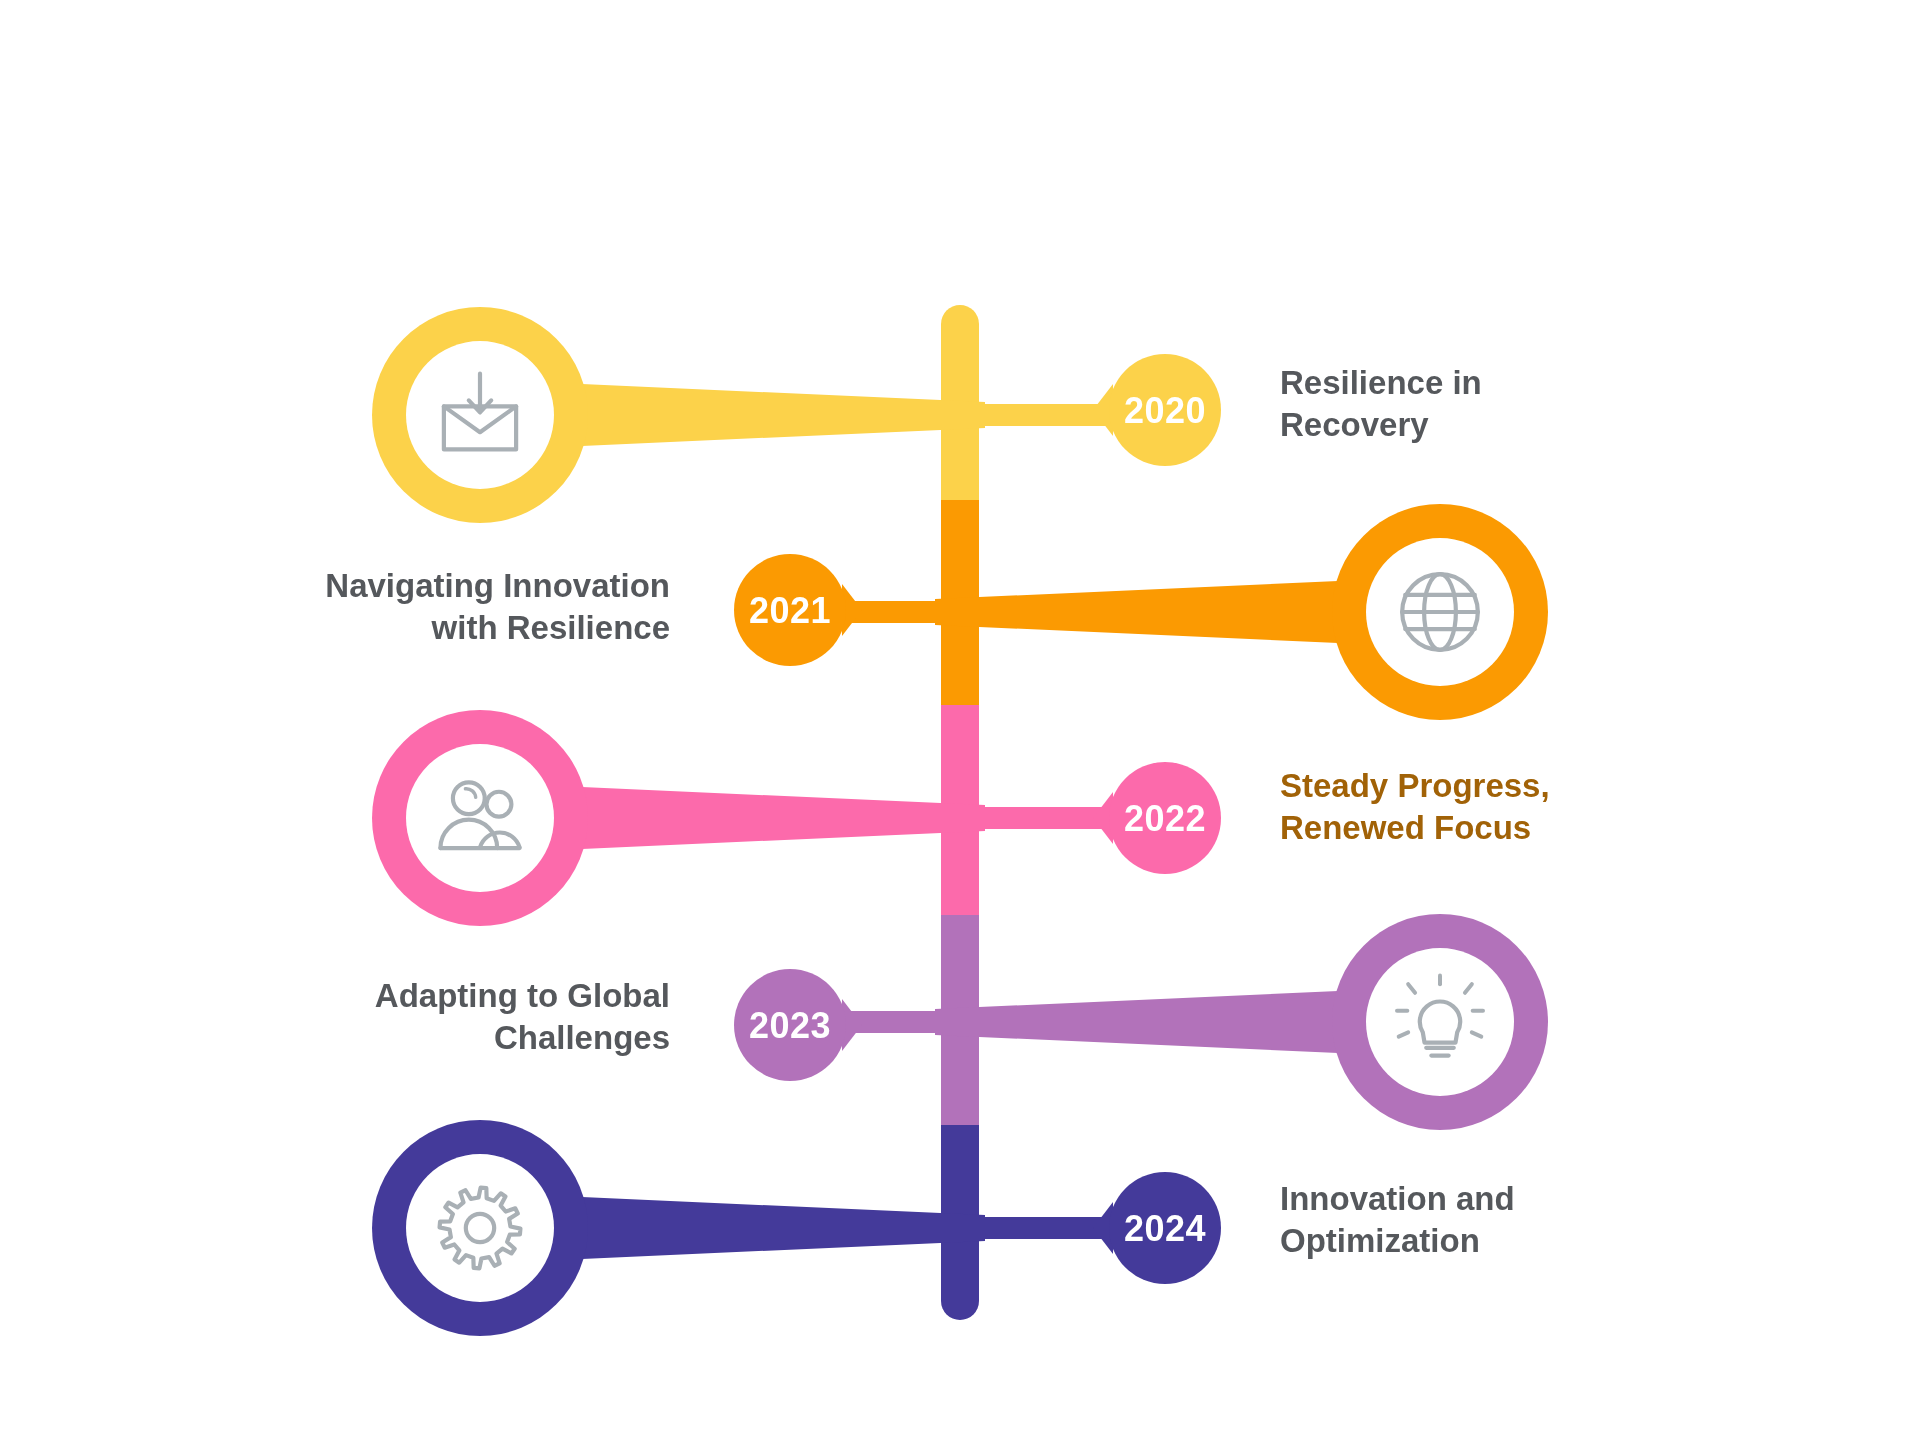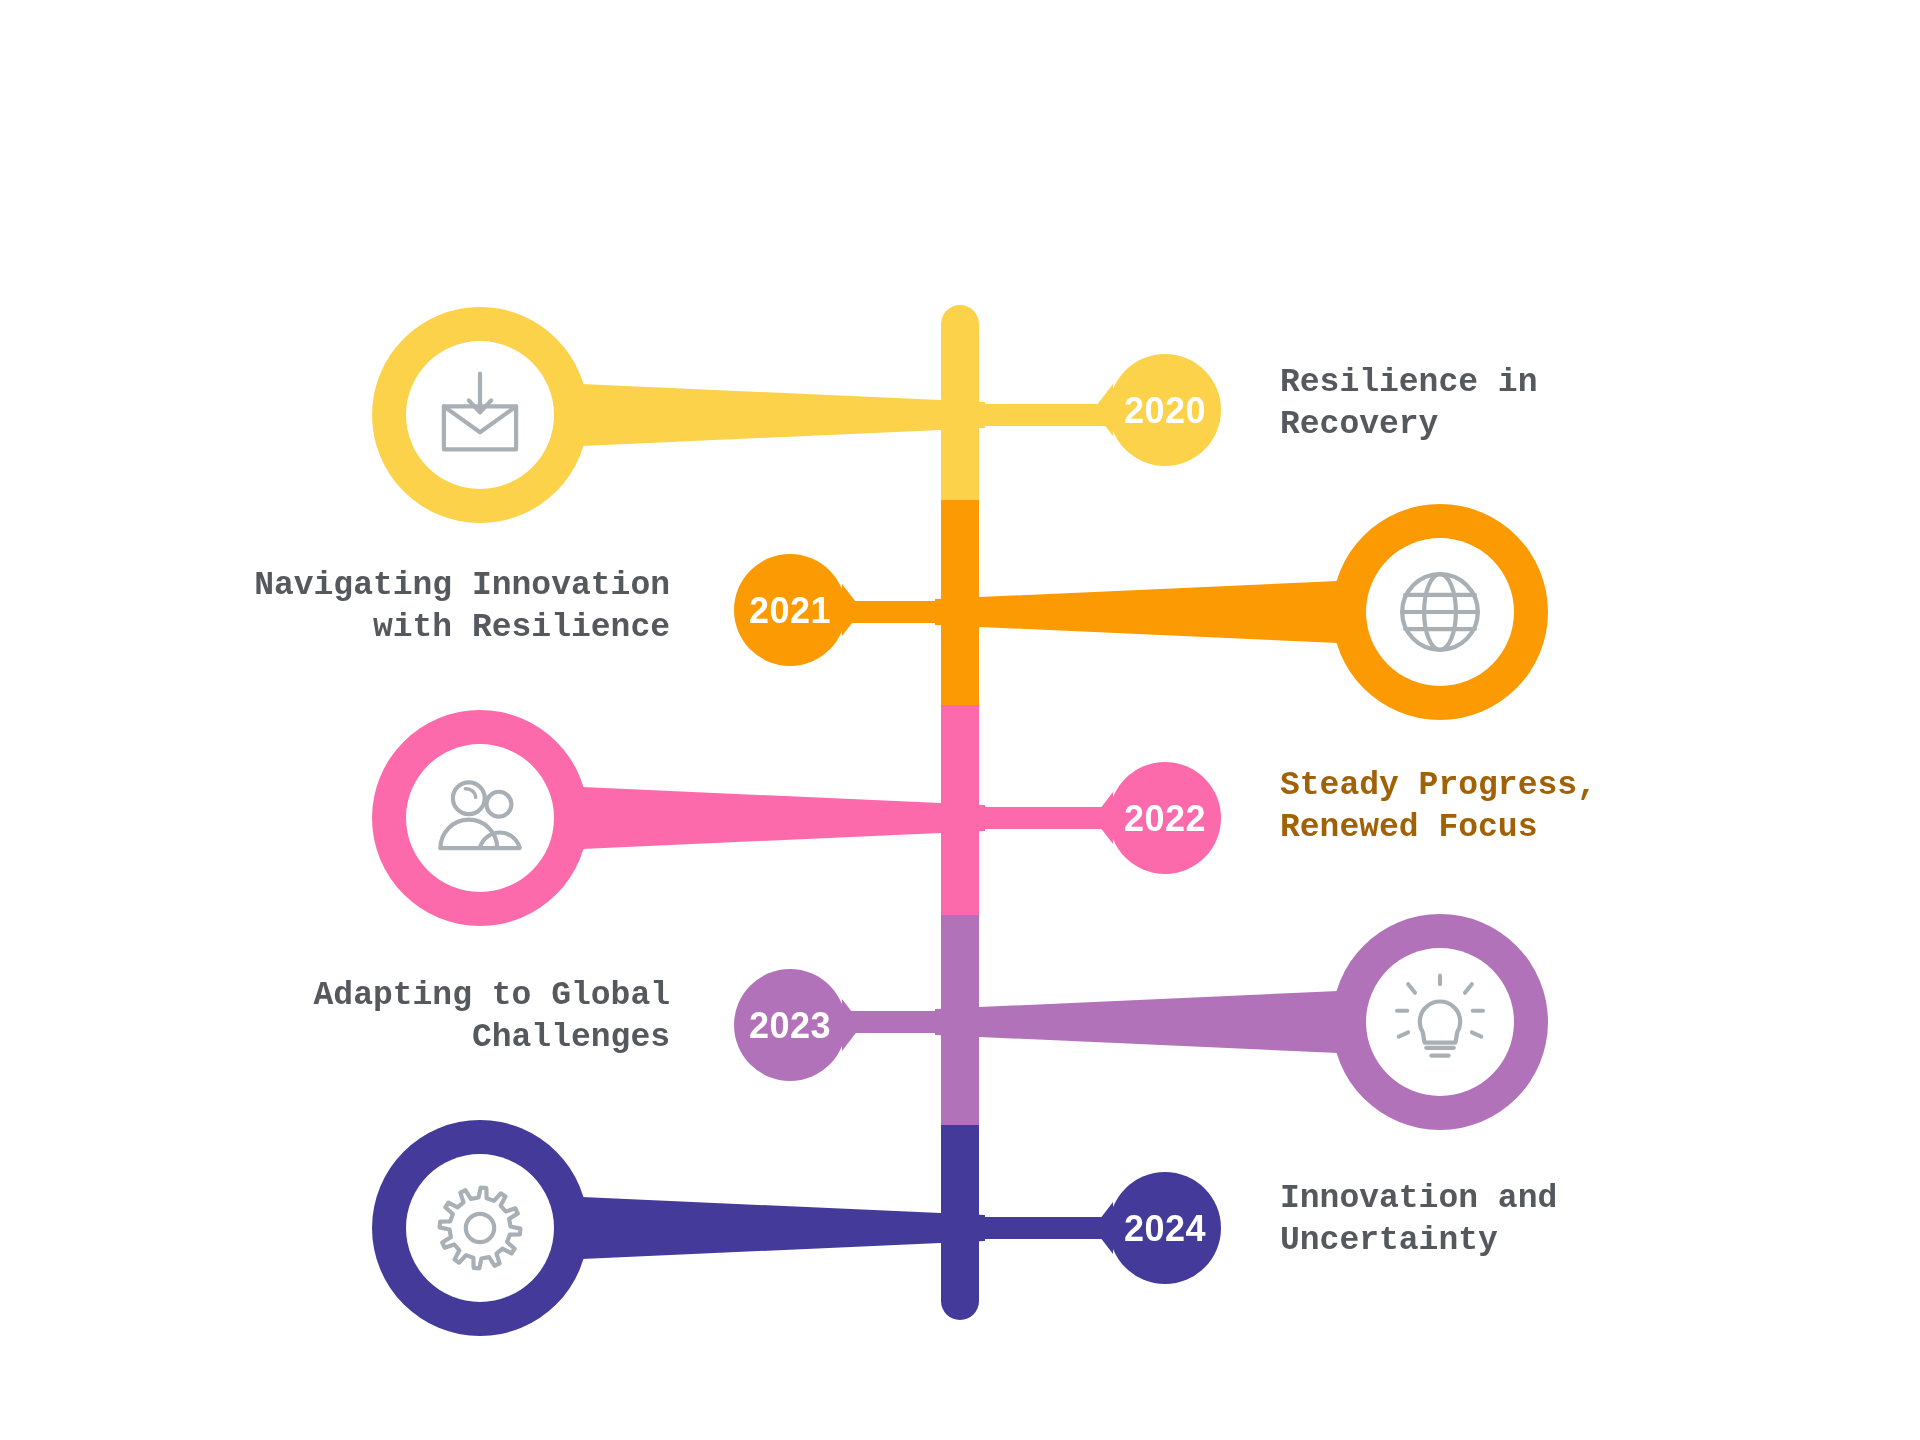--- a/index.html
+++ b/index.html
@@ -28,21 +28,21 @@
   }
   .year-text {
     font-family: "Liberation Sans", sans-serif;
     font-weight: bold;
     font-size: 36px;
     fill: #ffffff;
     letter-spacing: 0.5px;
   }
   .milestone-label {
     position: absolute;
-    font-family: Liberation Mono, monospace;
+    font-family: Liberation Sans, sans-serif;
     font-weight: bold;
     font-size: 33px;
     line-height: 1.28;
     color: #55585c;
     white-space: pre-line;
   }
   .label-right {
     text-align: left;
   }
   .label-left {
@@ -213,16 +213,16 @@
   <div id="labels-layer">
       <div class="milestone-label label-right" style="left: 1280px; right: auto; top: 362px; color: rgb(85, 88, 92);">Resilience in
 Recovery</div>
       <div class="milestone-label label-left" style="left: auto; right: 1250px; top: 565px; color: rgb(85, 88, 92);">Navigating Innovation
 with Resilience</div>
       <div class="milestone-label label-right" style="left: 1280px; right: auto; top: 765px; color: #a16207;">Steady Progress,
 Renewed Focus</div>
       <div class="milestone-label label-left" style="left: auto; right: 1250px; top: 975px; color: rgb(85, 88, 92);">Adapting to Global
 Challenges</div>
       <div class="milestone-label label-right" style="left: 1280px; right: auto; top: 1178px; color: rgb(85, 88, 92);">Innovation and
-Uncertainty</div>
+Optimization</div>
     </div>
 
 </div>
 
 </body></html>

